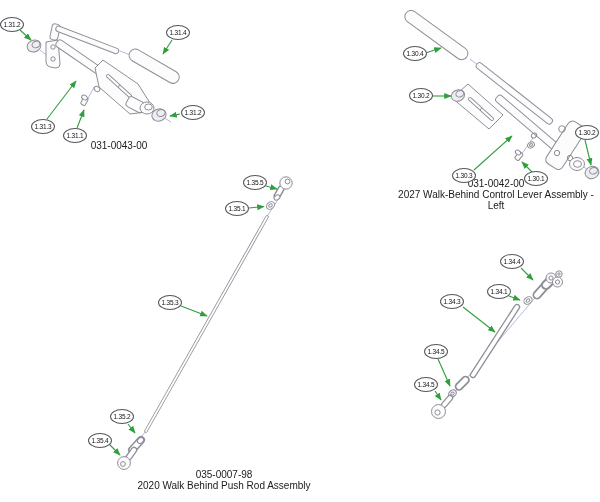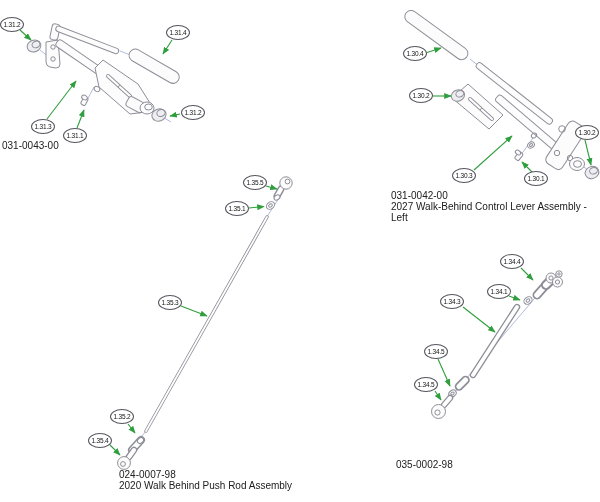--- a/index.html
+++ b/index.html
@@ -15,21 +15,21 @@
   .ar{stroke:#2f9e3c;stroke-width:1.1;fill:none;}
   .slotO{stroke:#8e8e98;stroke-width:4;stroke-linecap:round;fill:none;}
   .slotI{stroke:#ffffff;stroke-width:2.2;stroke-linecap:round;fill:none;}
   .rodO{stroke:#8e8e98;fill:none;stroke-linecap:round;}
   .rodI{stroke:#ffffff;fill:none;stroke-linecap:round;}
   .callout{
     position:absolute;width:22px;height:13px;border:1px solid #55555e;border-radius:50%;
     background:#ffffff;display:flex;align-items:center;justify-content:center;
     font-size:6.5px;letter-spacing:-0.2px;color:#111;z-index:3;cursor:pointer;
   }
-  .titleblock{position:absolute;z-index:2;line-height:11px;}
+  .titleblock{position:absolute;z-index:2;text-align:center;line-height:11px;}
   .pn,.tt{font-size:10px;color:#202020;}
 </style>
 </head>
 <body>
 
 <div class="page">
 
   <svg class="art" width="600" height="502" viewBox="0 0 600 502">
     <defs>
       <marker id="ah" markerWidth="9" markerHeight="7" refX="6.8" refY="3" orient="auto" markerUnits="userSpaceOnUse">
@@ -244,25 +244,24 @@
 
   <div class="callout" style="left:500px;top:254px">1.34.4</div>
   <div class="callout" style="left:487px;top:284px">1.34.1</div>
   <div class="callout" style="left:440px;top:294px">1.34.3</div>
   <div class="callout" style="left:424px;top:344px">1.34.5</div>
   <div class="callout" style="left:414px;top:377px">1.34.5</div>
 
   <div class="titleblock" style="left:2px;top:140px;width:234px">
     <div class="pn">031-0043-00</div>
   </div>
-  <div class="titleblock" style="left:391px;top:190px;width:210px">
+  <div class="titleblock" style="left:391px;top:178px;width:210px">
     <div class="pn">031-0042-00</div>
     <div class="tt">2027 Walk-Behind Control Lever Assembly - Left</div>
   </div>
   <div class="titleblock" style="left:119px;top:469px;width:210px">
-    <div class="pn">024-0007-98</div>
+    <div class="pn">035-0007-98</div>
     <div class="tt">2020 Walk Behind Push Rod Assembly</div>
   </div>
   <div class="titleblock" style="left:396px;top:459px;width:200px">
-    <div class="pn">035-0002-98</div>
   </div>
 
 </div>
 
 </body></html>

